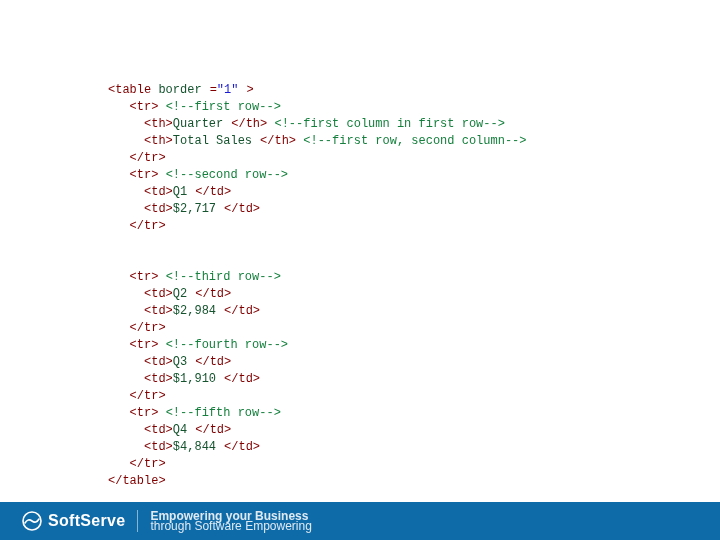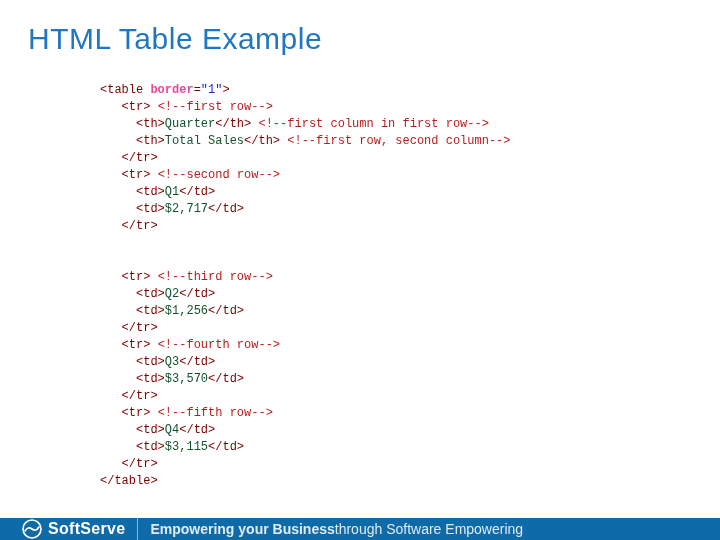--- a/index.html
+++ b/index.html
@@ -1,60 +1,59 @@
 <!DOCTYPE html>
 <html><head>
 <meta charset="utf-8">
 <style>
   * { margin: 0; padding: 0; box-sizing: border-box; }
   html, body { width: 720px; height: 540px; font-family: "Segoe UI", Arial, sans-serif; background: #fff; overflow: hidden; }
   .slide { position: relative; width: 720px; height: 540px; }
   .title { position: absolute; top: 22px; left: 28px; font-size: 30px; font-weight: 400; color: #1f77c1; letter-spacing: 0.5px; }
   .code-block { position: absolute; top: 82px; left: 100px; font-family: Consolas, "Courier New", monospace; font-size: 12px; line-height: 17px; color: #111; white-space: pre; }
-  .tag { color: #800000; }
-  .attr-name { color: #ec4899; font-weight: bold; }
+  .tag { color: #800000; margin-left: 8px; }
+  .attr-name { color: #14532d; }
   .attr-val { color: #1a1ad6; }
-  .comment { color: #b91c1c; }
+  .comment { color: #15803d; }
   .text { color: #14532d; }
-  .footer { position: absolute; left: 0; right: 0; bottom: 0; height: 22px; background: #0f6aa8; display: flex; align-items: center; padding-left: 22px; color: #fff; }
+  .footer { position: absolute; left: 0; right: 0; bottom: 0; height: 38px; background: #0f6aa8; display: flex; align-items: center; padding-left: 22px; color: #fff; }
   .logo-icon { width: 20px; height: 20px; margin-right: 6px; display: inline-flex; align-items: center; justify-content: center; }
   .logo-text { font-size: 16px; font-weight: 600; letter-spacing: 0.3px; }
   .divider { width: 1px; height: 22px; background: rgba(255,255,255,0.5); margin: 0 12px; }
-  .tagline { display: flex; flex-direction: row; font-size: 14px; line-height: 10px; color: #dfeaf3; }
+  .tagline { display: flex; flex-direction: column; font-size: 12px; line-height: 10px; color: #dfeaf3; }
   .tagline .l1 { font-weight: 600; }
 </style>
 </head>
 <body>
 
 <div class="slide">
 
-  <div class="title">HTML Table Example</div>
 
   <div class="code-block"><span class="tag">&lt;table </span><span class="attr-name">border</span><span class="tag">=</span><span class="attr-val">"1"</span><span class="tag">&gt;</span>
    <span class="tag">&lt;tr&gt;</span> <span class="comment">&lt;!--first row--&gt;</span>
      <span class="tag">&lt;th&gt;</span><span class="text">Quarter</span><span class="tag">&lt;/th&gt;</span> <span class="comment">&lt;!--first column in first row--&gt;</span>
      <span class="tag">&lt;th&gt;</span><span class="text">Total Sales</span><span class="tag">&lt;/th&gt;</span> <span class="comment">&lt;!--first row, second column--&gt;</span>
    <span class="tag">&lt;/tr&gt;</span>
    <span class="tag">&lt;tr&gt;</span> <span class="comment">&lt;!--second row--&gt;</span>
      <span class="tag">&lt;td&gt;</span><span class="text">Q1</span><span class="tag">&lt;/td&gt;</span>
      <span class="tag">&lt;td&gt;</span><span class="text">$2,717</span><span class="tag">&lt;/td&gt;</span>
    <span class="tag">&lt;/tr&gt;</span>
 
 
    <span class="tag">&lt;tr&gt;</span> <span class="comment">&lt;!--third row--&gt;</span>
      <span class="tag">&lt;td&gt;</span><span class="text">Q2</span><span class="tag">&lt;/td&gt;</span>
-     <span class="tag">&lt;td&gt;</span><span class="text">$1,256</span><span class="tag">&lt;/td&gt;</span>
+     <span class="tag">&lt;td&gt;</span><span class="text">$2,984</span><span class="tag">&lt;/td&gt;</span>
    <span class="tag">&lt;/tr&gt;</span>
    <span class="tag">&lt;tr&gt;</span> <span class="comment">&lt;!--fourth row--&gt;</span>
      <span class="tag">&lt;td&gt;</span><span class="text">Q3</span><span class="tag">&lt;/td&gt;</span>
-     <span class="tag">&lt;td&gt;</span><span class="text">$3,570</span><span class="tag">&lt;/td&gt;</span>
+     <span class="tag">&lt;td&gt;</span><span class="text">$1,910</span><span class="tag">&lt;/td&gt;</span>
    <span class="tag">&lt;/tr&gt;</span>
    <span class="tag">&lt;tr&gt;</span> <span class="comment">&lt;!--fifth row--&gt;</span>
      <span class="tag">&lt;td&gt;</span><span class="text">Q4</span><span class="tag">&lt;/td&gt;</span>
-     <span class="tag">&lt;td&gt;</span><span class="text">$3,115</span><span class="tag">&lt;/td&gt;</span>
+     <span class="tag">&lt;td&gt;</span><span class="text">$4,844</span><span class="tag">&lt;/td&gt;</span>
    <span class="tag">&lt;/tr&gt;</span>
 <span class="tag">&lt;/table&gt;</span></div>
 
   <div class="footer">
     <span class="logo-icon">
       <svg width="20" height="20" viewBox="0 0 20 20">
         <circle cx="10" cy="10" r="9" fill="none" stroke="#fff" stroke-width="1.6"></circle>
         <path d="M3 12 Q6 7 10 10 T17 8" fill="none" stroke="#fff" stroke-width="1.6" stroke-linecap="round"></path>
       </svg>
     </span>

